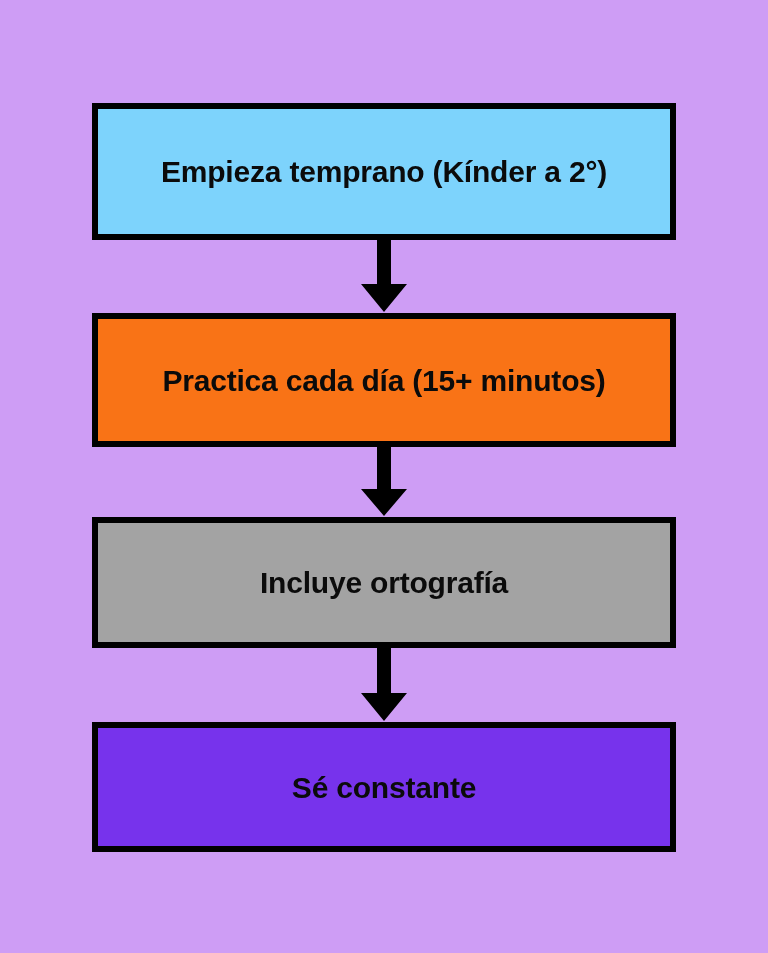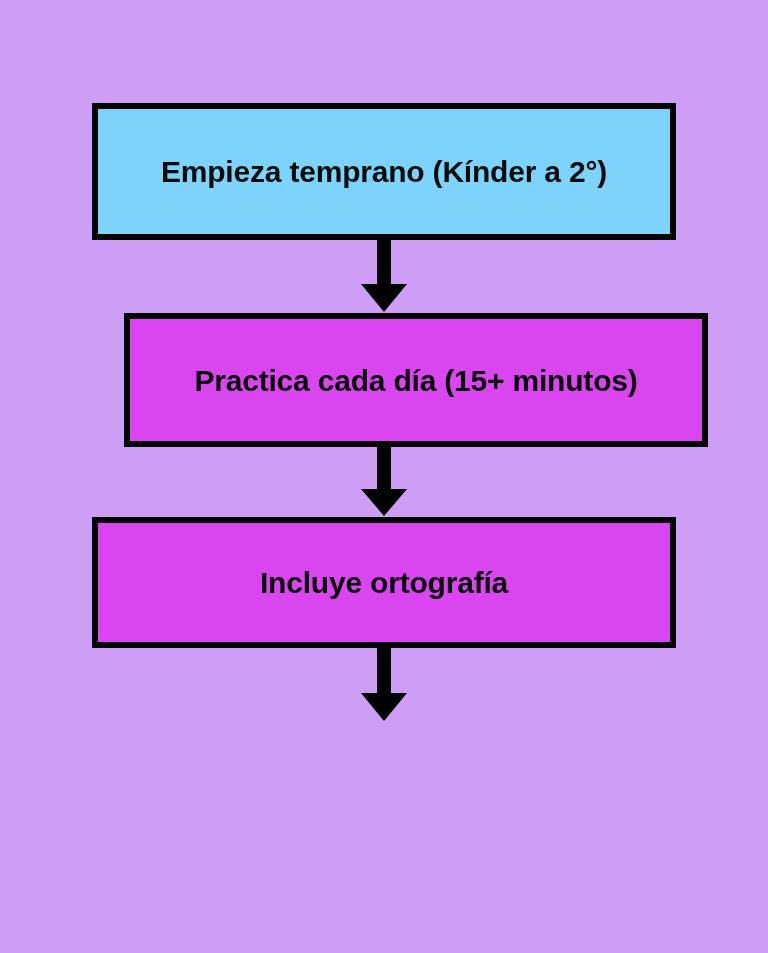--- a/index.html
+++ b/index.html
@@ -68,34 +68,37 @@
   <div class="node" id="node-0" style="background-color: #7dd3fc; border-color: rgb(0, 0, 0);">
     <span class="node-label" style="color: rgb(11, 11, 11);">Empieza temprano (Kínder a 2°)</span>
   </div>
 
   <div class="connector" id="conn-0">
     <svg width="60" height="73" viewBox="0 0 60 73" aria-hidden="true">
       <path d="M23 0 H37 V44 H53 L30 72 L7 44 H23 Z" fill="#000000"></path>
     </svg>
   </div>
 
-  <div class="node" id="node-1" style="background-color: #d946ef; border-color: rgb(0, 0, 0); margin-left: 32px;">
+  <div class="node" id="node-1" style="background-color: #f97316; border-color: rgb(0, 0, 0);">
     <span class="node-label" style="color: rgb(11, 11, 11);">Practica cada día (15+ minutos)</span>
   </div>
 
   <div class="connector" id="conn-1">
     <svg width="60" height="70" viewBox="0 0 60 70" aria-hidden="true">
       <path d="M23 0 H37 V42 H53 L30 69 L7 42 H23 Z" fill="#000000"></path>
     </svg>
   </div>
 
-  <div class="node" id="node-2" style="background-color: #d946ef; border-color: rgb(0, 0, 0);">
+  <div class="node" id="node-2" style="background-color: #a3a3a3; border-color: rgb(0, 0, 0);">
     <span class="node-label" style="color: rgb(11, 11, 11);">Incluye ortografía</span>
   </div>
 
   <div class="connector" id="conn-2">
     <svg width="60" height="74" viewBox="0 0 60 74" aria-hidden="true">
       <path d="M23 0 H37 V45 H53 L30 73 L7 45 H23 Z" fill="#000000"></path>
     </svg>
   </div>
 
+  <div class="node" id="node-3" style="background-color: rgb(119, 51, 236); border-color: rgb(0, 0, 0);">
+    <span class="node-label" style="color: rgb(11, 11, 11);">Sé constante</span>
+  </div>
 
 </div>
 
 </body></html>

